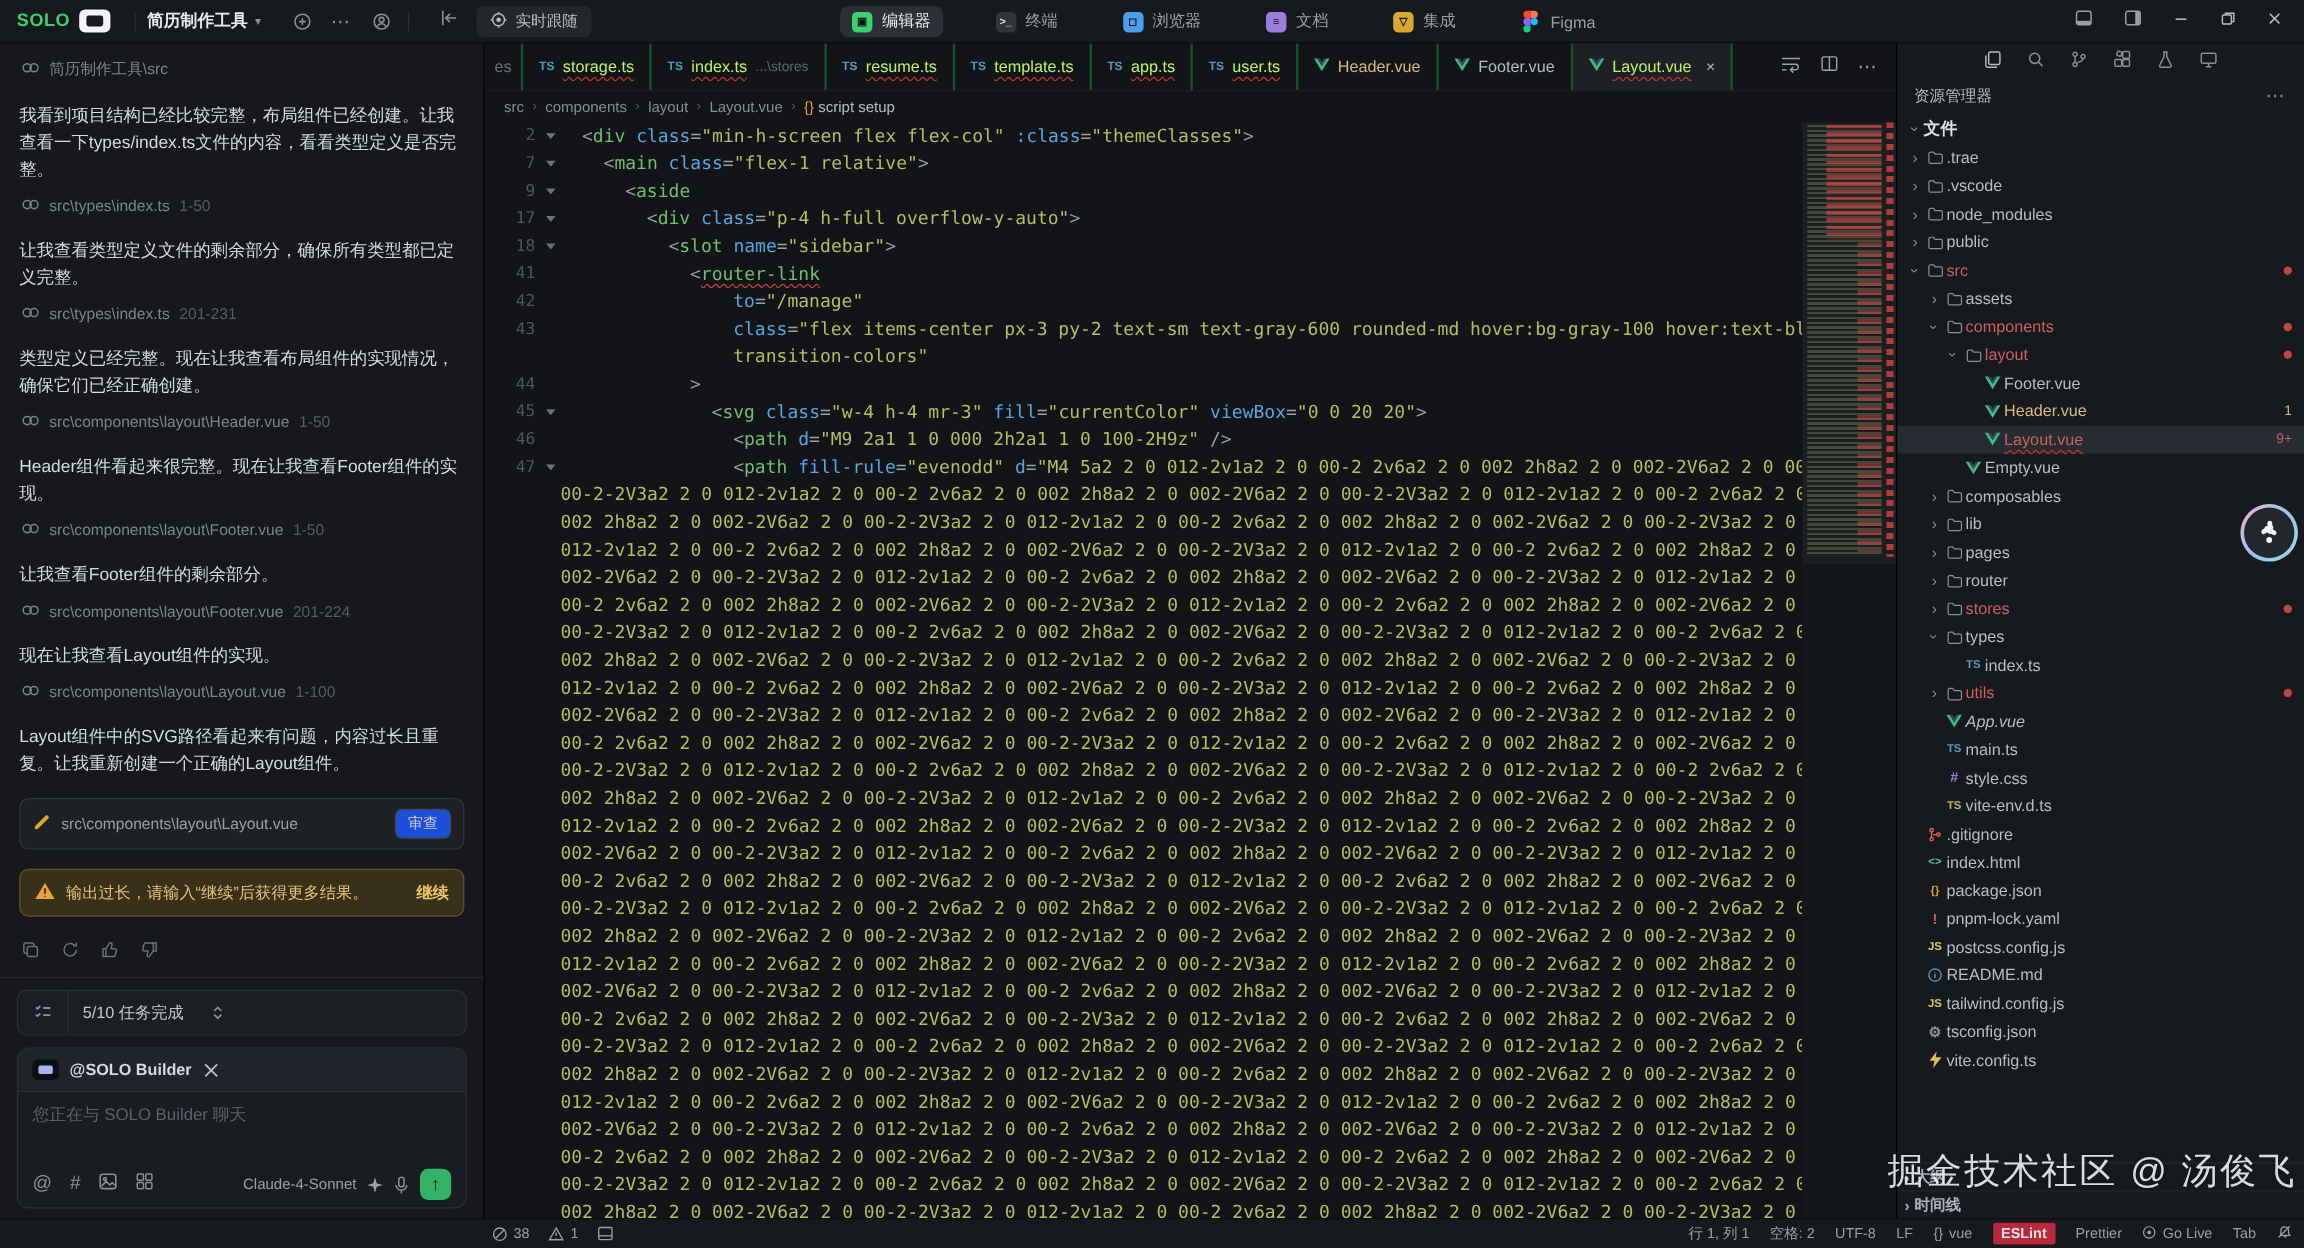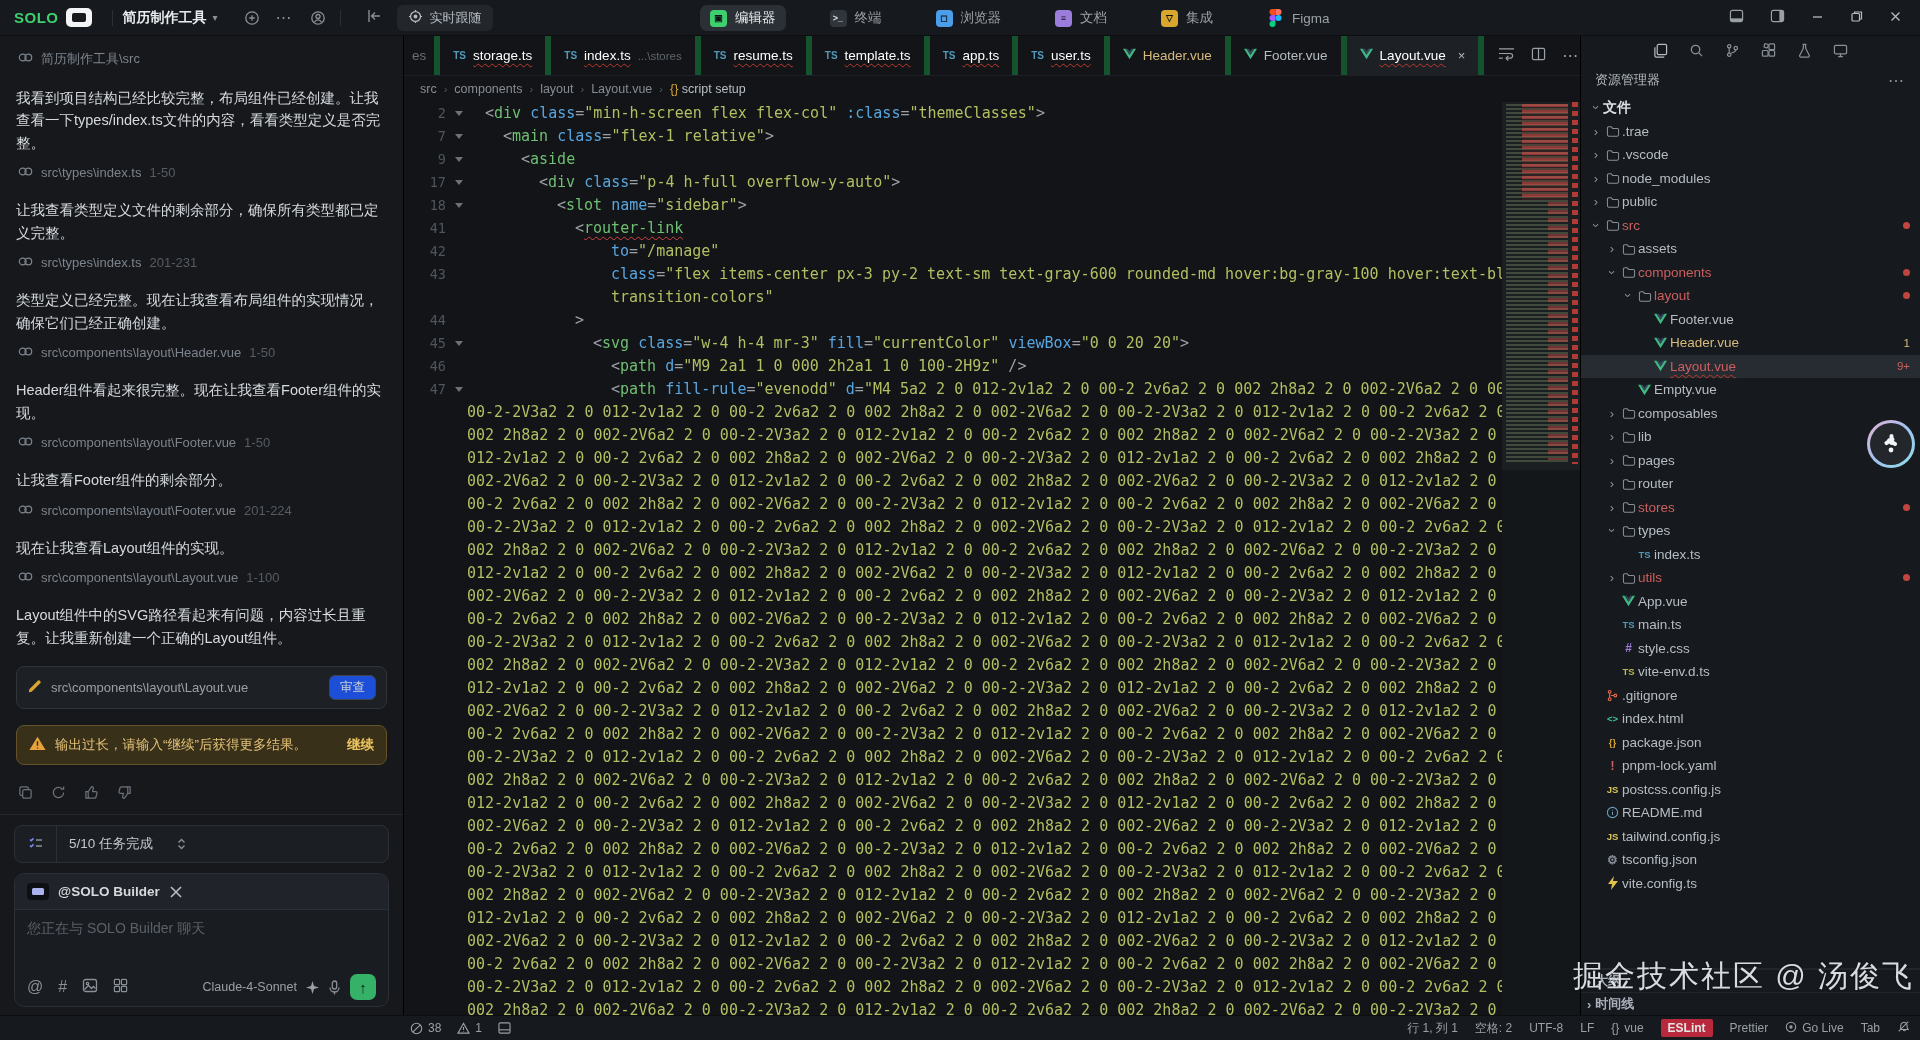--- a/index.html
+++ b/index.html
@@ -63,27 +63,27 @@
   .ib-body { height:58px; padding:10px 12px; font-size:14px; color:#5a6169; }
   .ib-foot { height:38px; display:flex; align-items:center; gap:15px; padding:0 12px; color:#8a9097; }
   .ib-model { margin-left:auto; font-size:12.5px; color:#9aa0a6; display:flex; align-items:center; gap:9px; }
   .send-btn { width:26px; height:26px; border-radius:7px; background:#35b168; color:#0d2417; display:flex;
     align-items:center; justify-content:center; font-size:15px; font-weight:bold; }
 
   
   .editor { flex:1; min-width:0; background:#121417; display:flex; flex-direction:column; }
   .tabstrip { height:40px; flex:0 0 40px; display:flex; align-items:stretch; background:#121417;
     border-bottom:1px solid #1c2024; }
-  .etab { display:flex; align-items:center; gap:7px; padding:0 13px; border-right:6px solid #14532d;
+  .etab { display:flex; align-items:center; gap:7px; padding:0 13px; border-right:2px solid #14532d;
     font-size:13.5px; color:#9aa0a6; white-space:nowrap; }
   .etab.partial { padding:0 8px; color:#6a7076; }
   .etab.active { background:#1d2126; }
   .etab .hint { font-size:11.5px; color:#5f666d; }
   .etab .close { margin-left:5px; color:#b6bdc4; font-size:13px; }
-  .lbl-err { color:#ffffff; text-decoration:underline wavy #c0392b 1px; text-underline-offset:3px; }
+  .lbl-err { color:#bef264; text-decoration:underline wavy #c0392b 1px; text-underline-offset:3px; }
   .lbl-mod { color:#d7ba7d; }
   .lbl-norm { color:#b6bdc4; }
   .ts-chip { font-size:10px; font-weight:bold; color:#519aba; }
   .strip-icons { margin-left:auto; display:flex; align-items:center; gap:16px; padding:0 14px; color:#9aa0a6; }
   .breadcrumb { height:26px; flex:0 0 26px; display:flex; align-items:center; gap:7px; padding:0 16px;
     font-size:12.5px; color:#868d94; }
   .breadcrumb .bsep { color:#565c64; font-size:11px; }
   .breadcrumb .last { color:#b8bfc6; }
   .codewrap { flex:1; display:flex; min-height:0; position:relative; }
   .code { flex:1; overflow:hidden; font-family:"DejaVu Sans Mono", monospace; font-size:15px; }
@@ -749,21 +749,21 @@
           <div class="trow" style="padding-left: 24px;">
             <span class="chev">›</span>
             <span class="ficon">
               <svg width="14" height="12" viewBox="0 0 16 14" fill="none" stroke="#8a9097" stroke-width="1.2">
                 <path d="M1.5 3.5A1.5 1.5 0 013 2h3l1.5 2H13a1.5 1.5 0 011.5 1.5v6A1.5 1.5 0 0113 13H3a1.5 1.5 0 01-1.5-1.5z"></path>
               </svg>
             </span>
             <span class="t-err">utils</span>
             <span class="badge dot"></span>
           </div>
-          <div class="trow" style="padding-left: 24px;">
+          <div class="trow" style="padding-left: 24px; font-style: italic;">
             <span class="chev"></span>
             <span class="ficon">
               <svg width="13" height="12" viewBox="0 0 16 14">
                 <path d="M0 .5h3.2L8 8 12.8.5H16L8 13.5z" fill="#41b883"></path>
                 <path d="M3.2.5h2.6L8 4l2.2-3.5h2.6L8 8z" fill="#35495e"></path>
               </svg>
             </span>
             <span>App.vue</span>
           </div>
           <div class="trow" style="padding-left: 24px;">

